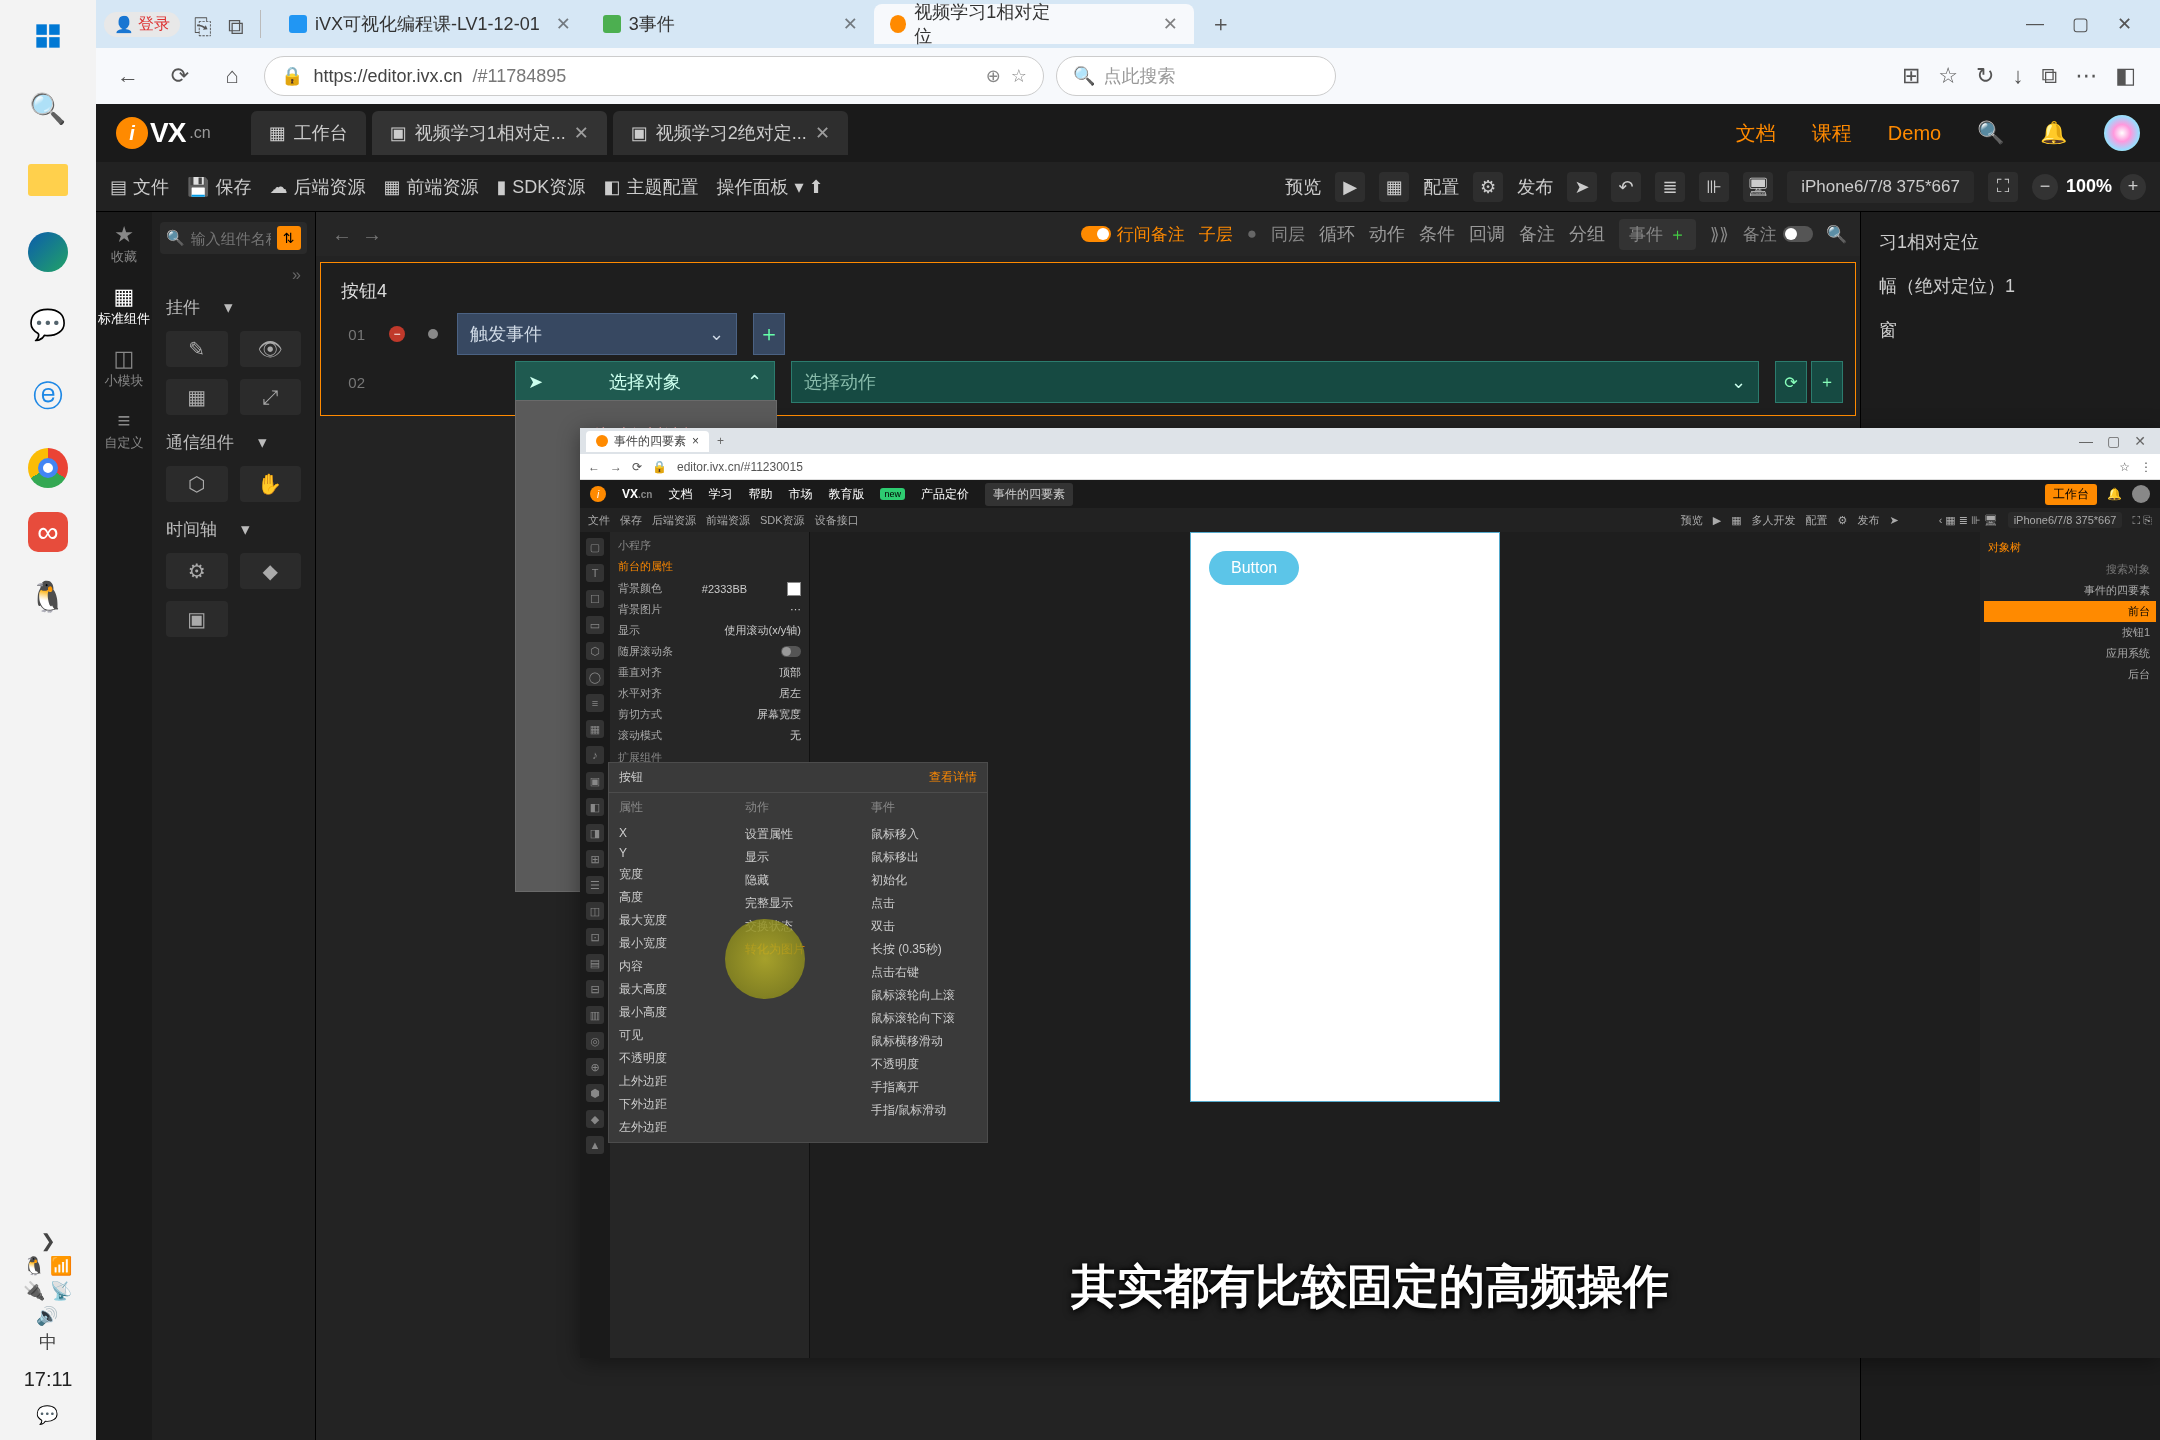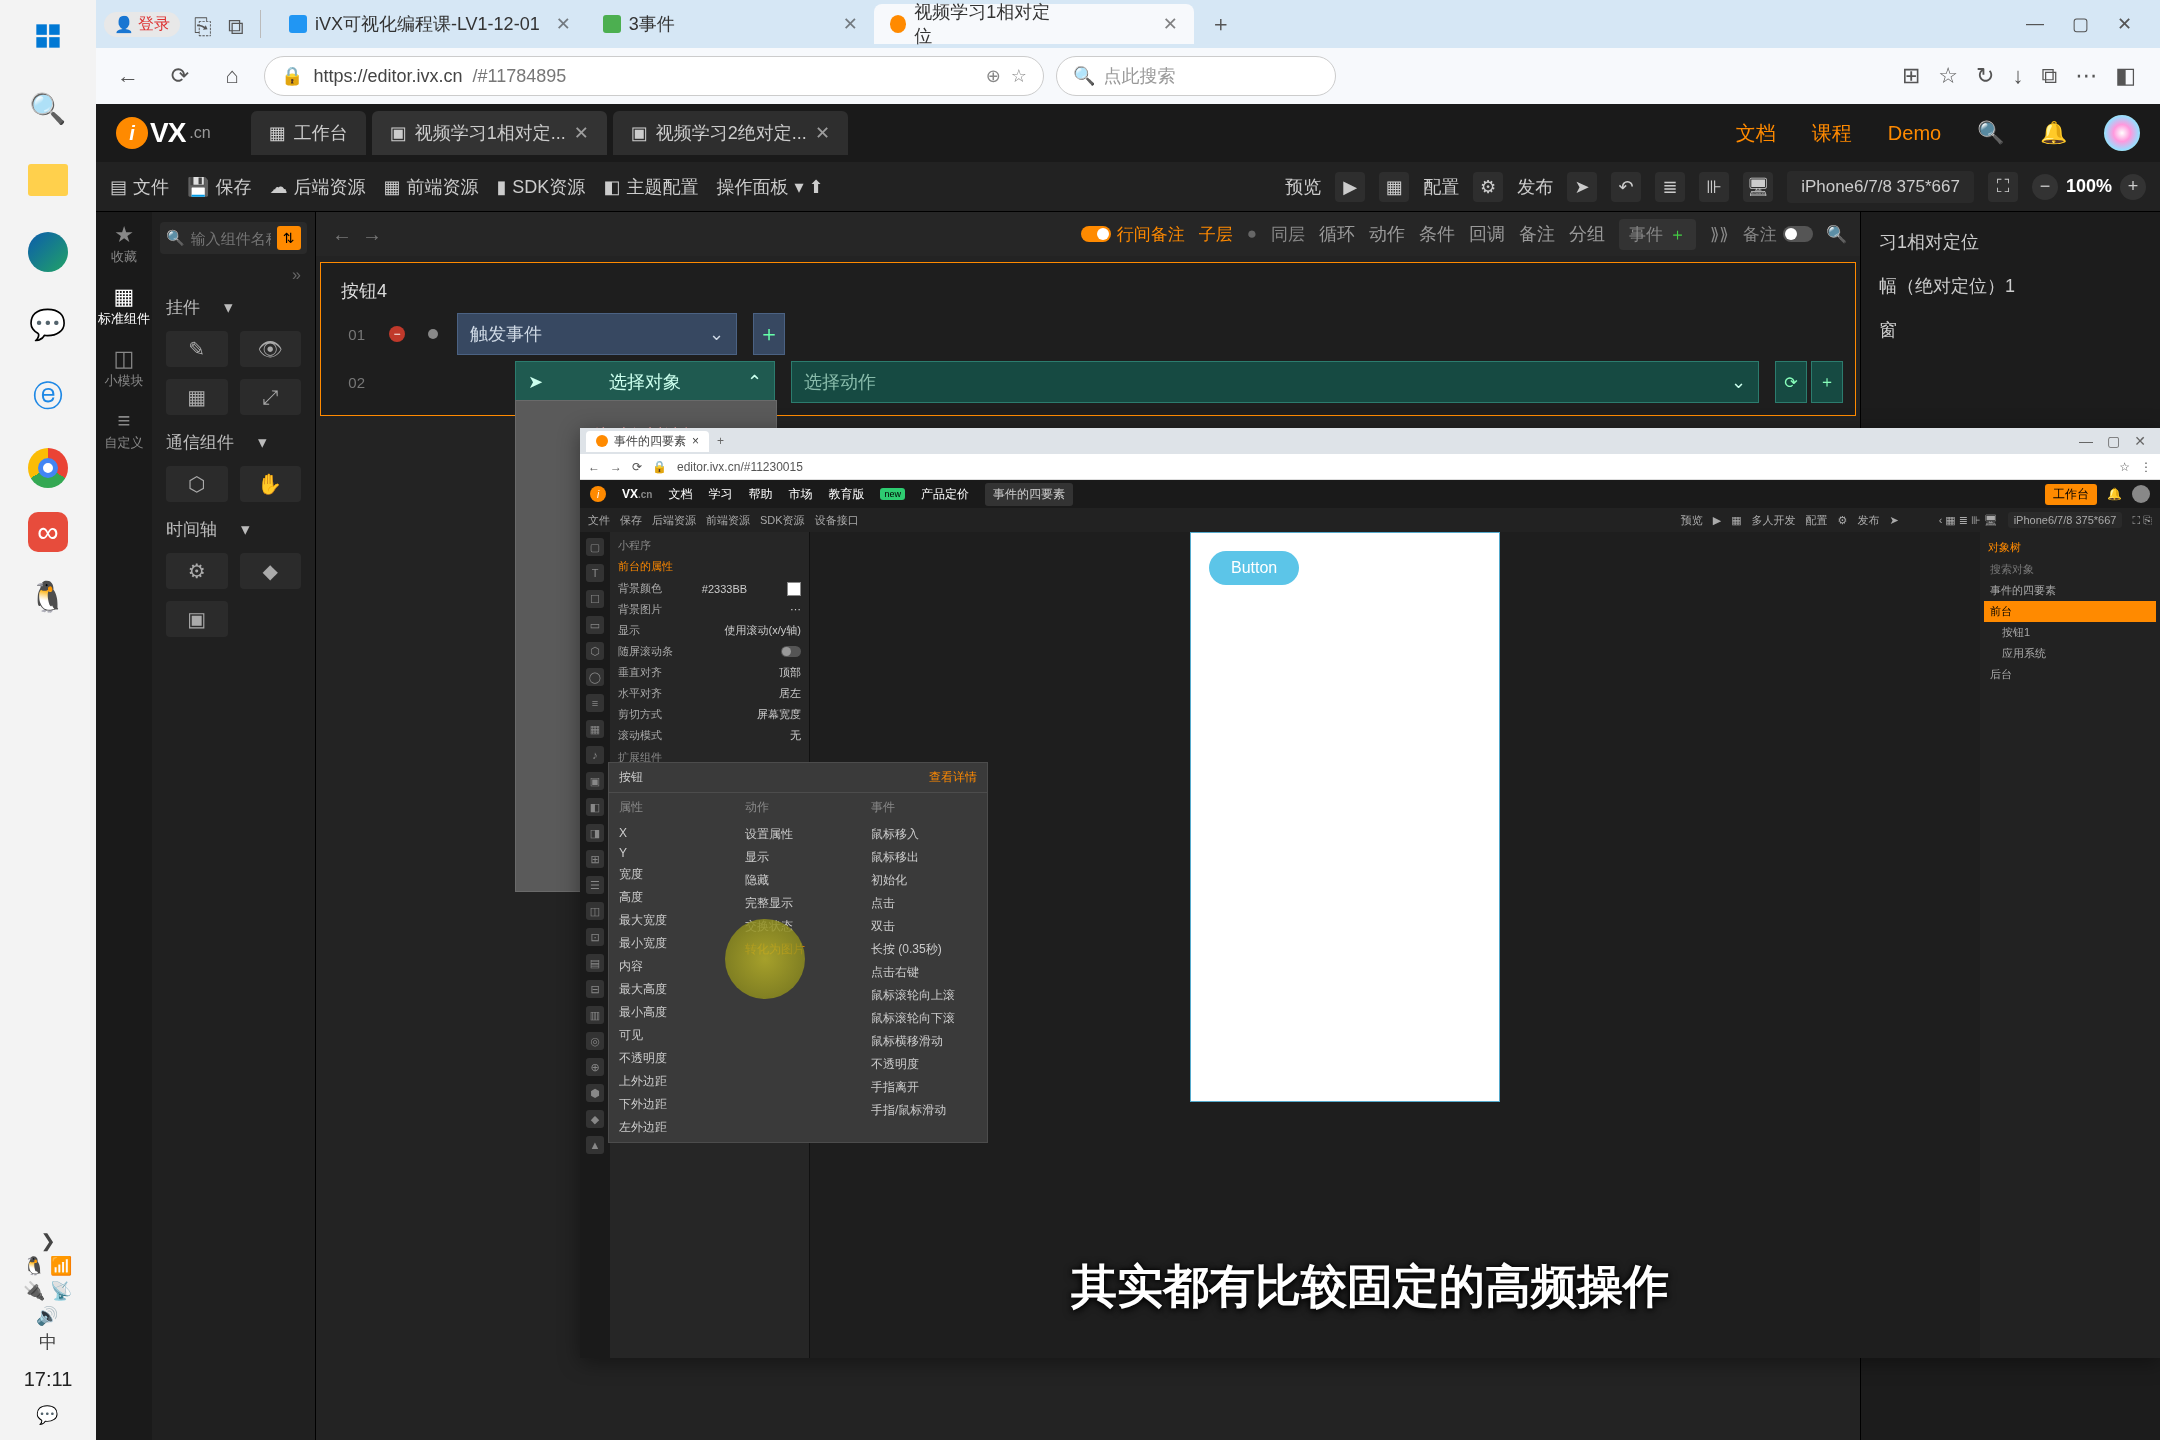--- a/index.html
+++ b/index.html
@@ -130,21 +130,21 @@
 .io-prop .ph { color:#ff8a00; padding:4px 2px;}
 .io-prop .row { display:flex; align-items:center; justify-content:space-between; padding:3px 2px;}
 .io-prop .row .v { color:#ccc;}
 .io-prop .sw { width:20px; height:11px; background:#555; border-radius:6px; position:relative;}
 .io-prop .sw::after{content:"";width:9px;height:9px;background:#999;border-radius:50%;position:absolute;top:1px;left:1px;}
 .io-canvas { flex:1; background:#1e1e1e; position:relative;}
 .io-phone { position:absolute; left:380px; top:0; width:310px; height:570px; background:#fff; border:1px solid #5ac;}
 .io-btn { position:absolute; top:18px; left:18px; background:#5cc5e8; color:#fff; padding:8px 22px; border-radius:18px; font-size:16px;}
 .io-right { width:180px; background:#222; color:#aaa; font-size:11px; padding:4px;}
 .io-right .hdr { color:#ff8a00; padding:4px;}
-.io-right .tree-item { padding:3px 6px;}
+.io-right .tree-item { padding:3px 6px;text-align:right;}
 .io-right .sel { background:#ff8a00; color:#000;}
 
 
 .act-popup { position: absolute; left: 28px; top: 230px; width: 380px; background: #3a3a3a; border: 1px solid #4c4c4c; color: #ccc; font-size: 12px; z-index:3;}
 .act-hdr { display:flex; padding:6px 10px; border-bottom:1px solid #4c4c4c;}
 .act-hdr .t { flex:1; color:#ccc;}
 .act-hdr .lk { color:#ff8a00;}
 .act-cols { display:flex; padding:6px 0;}
 .act-col { flex:1; padding:0 10px; display:flex; flex-direction:column; gap:6px;}
 .act-col .h { color:#888; padding-bottom:4px;}

